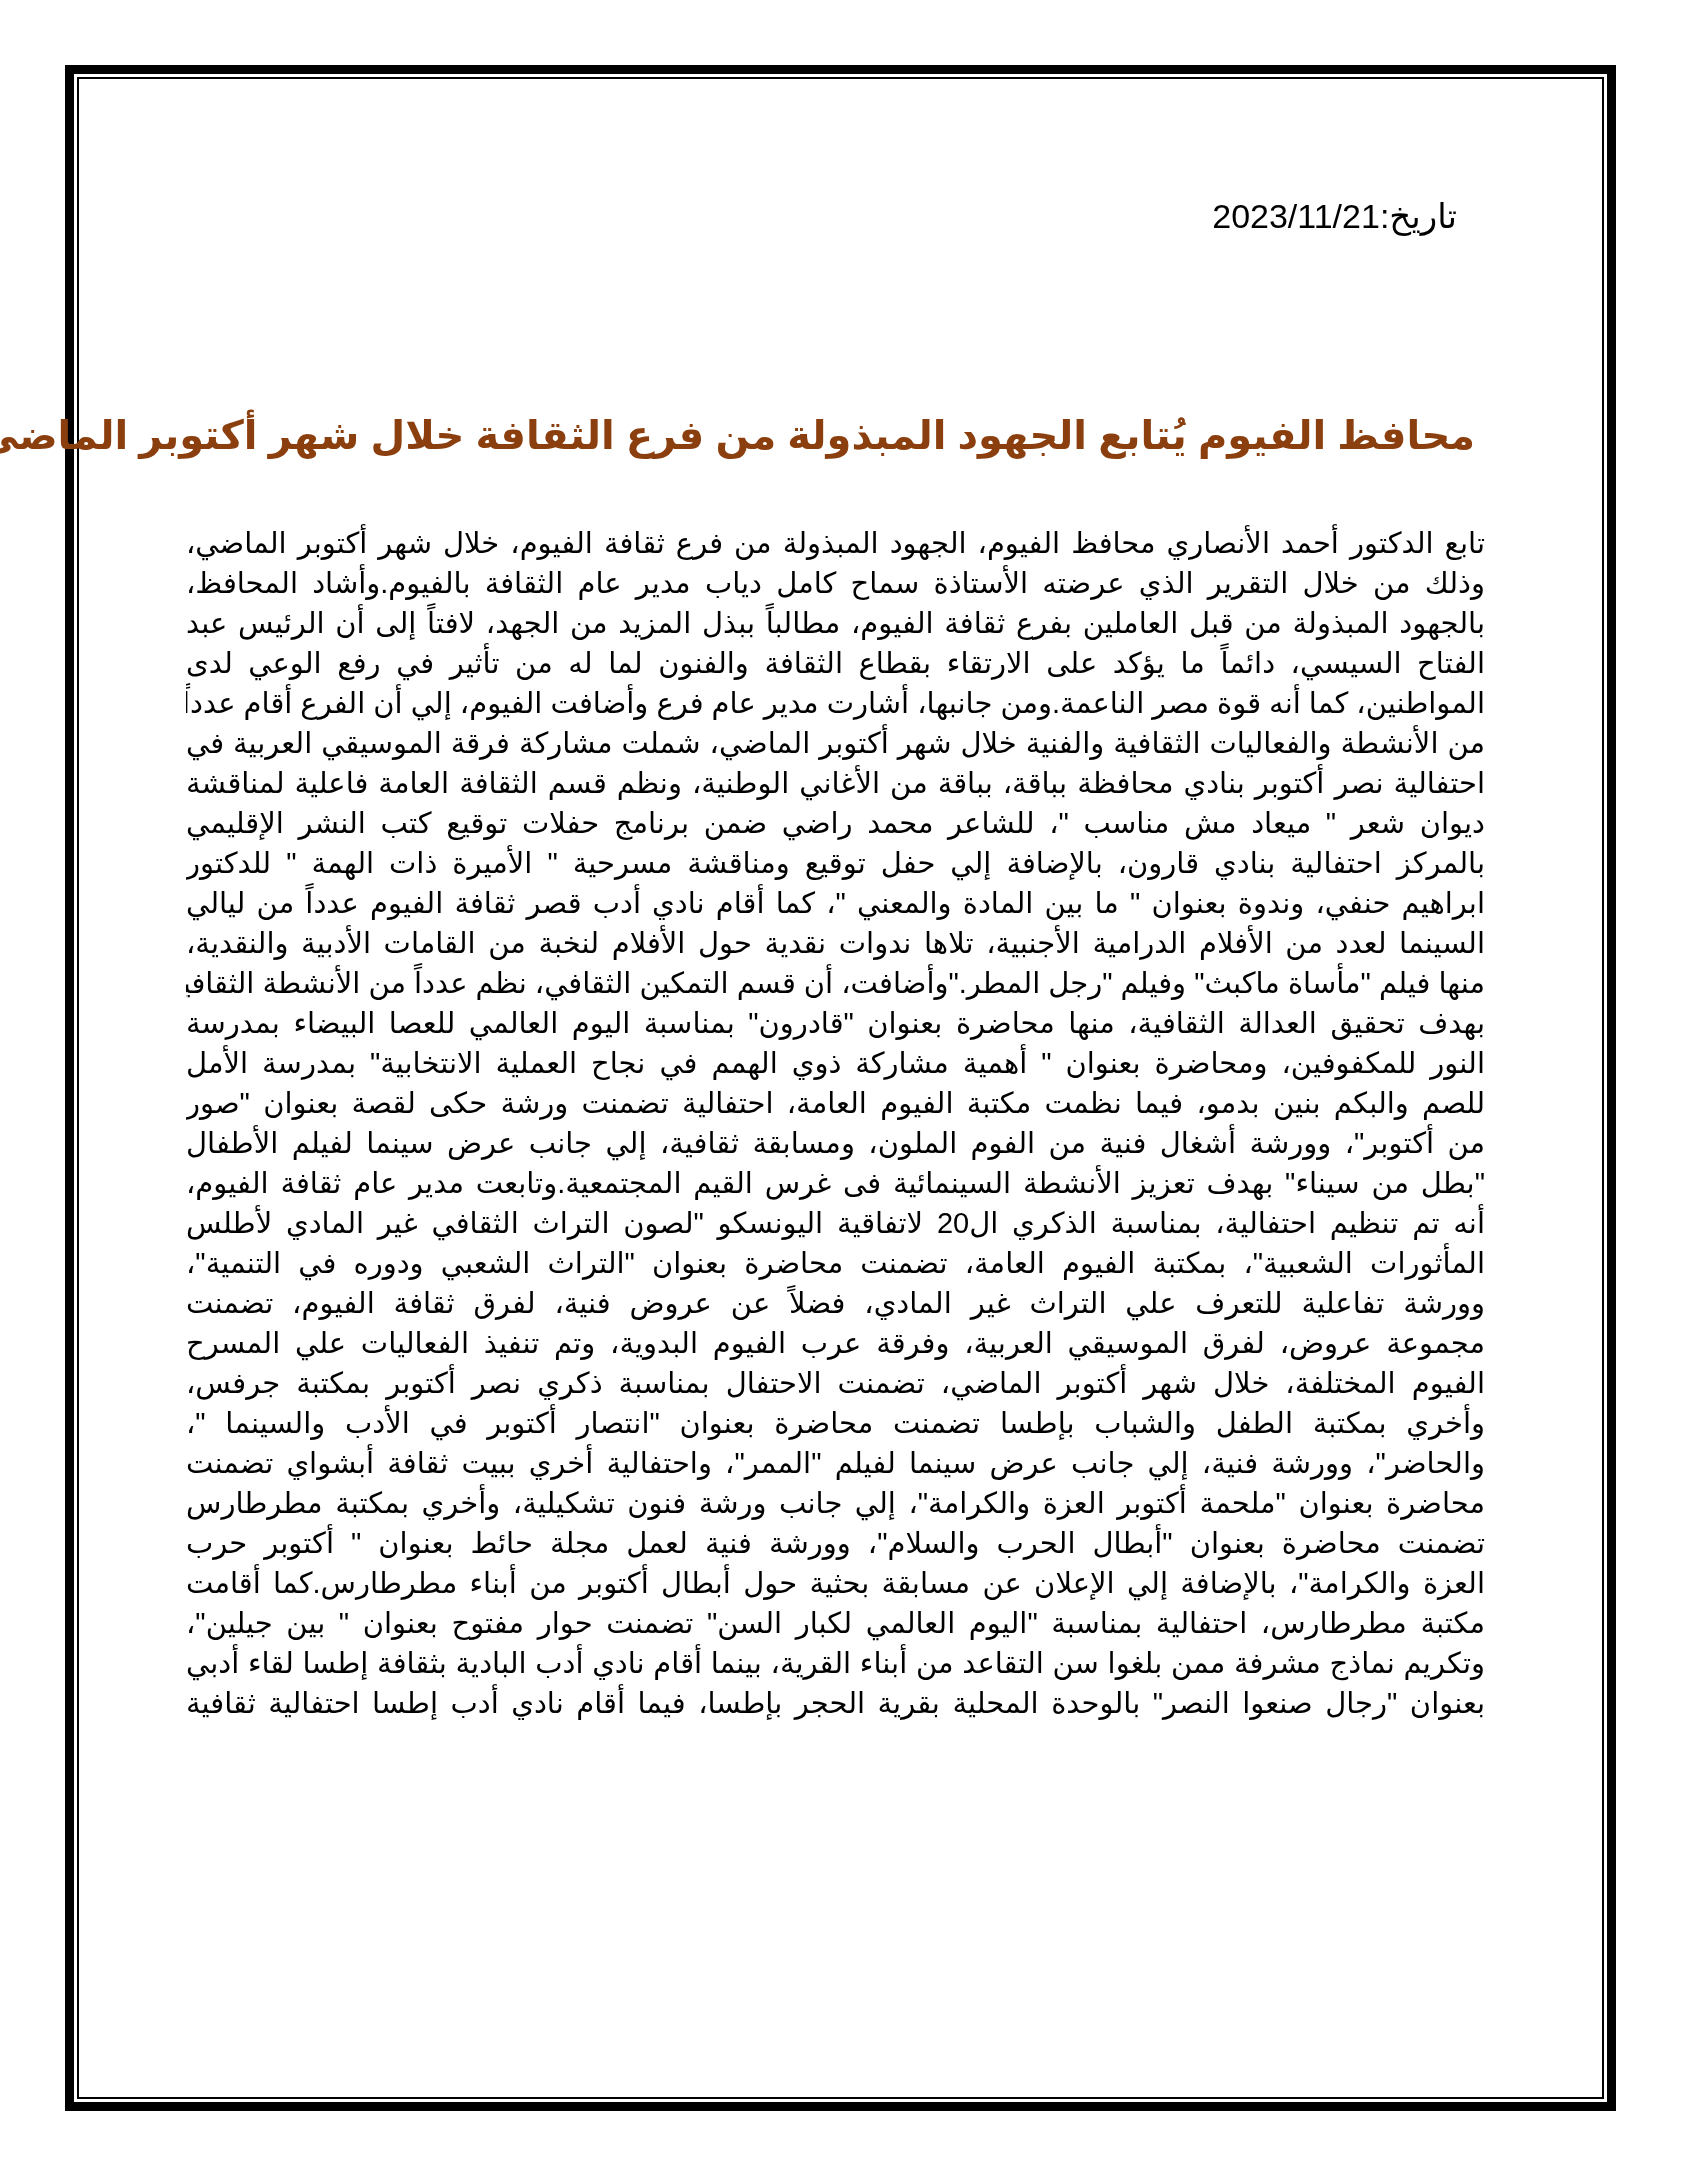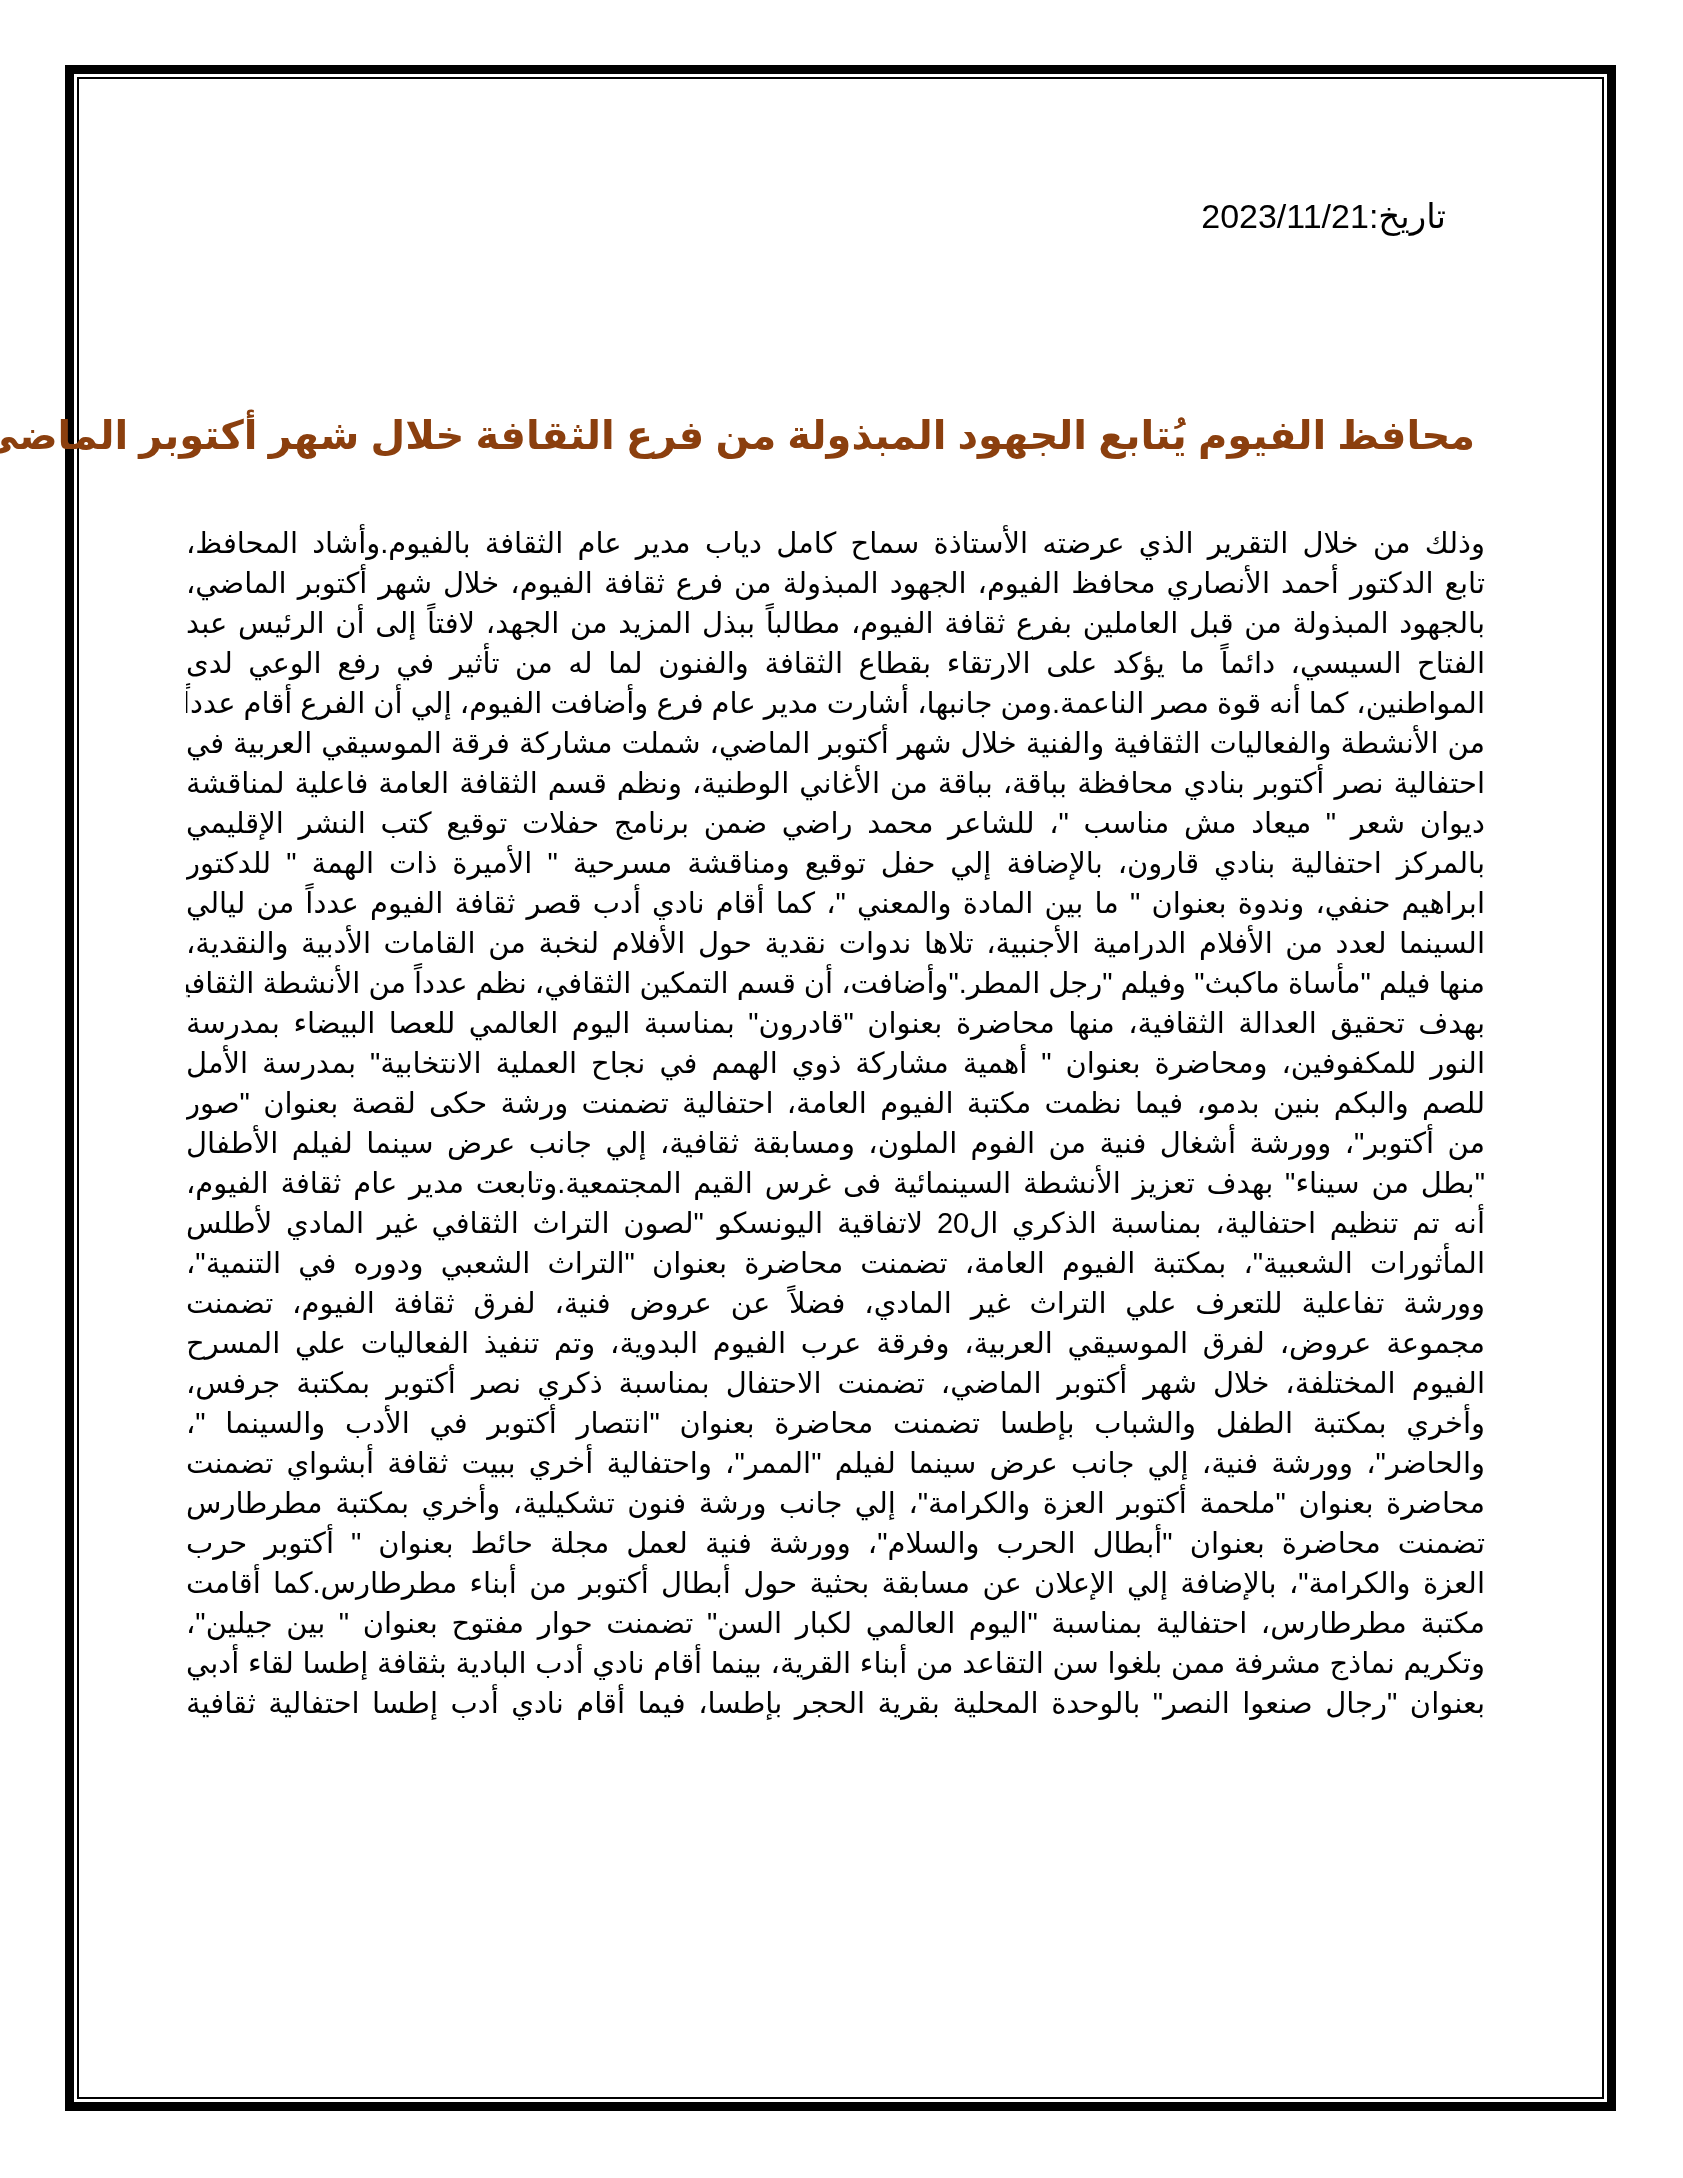--- a/index.html
+++ b/index.html
@@ -28,21 +28,21 @@
       position: absolute;
       left: 3px;
       top: 3px;
       right: 3px;
       bottom: 3px;
       border: 2px solid #000;
     }
     .date-line {
       position: absolute;
       top: 196px;
-      right: 237px;
+      right: 226px;
       direction: rtl;
       font-size: 34px;
       line-height: 40px;
       white-space: nowrap;
     }
     .title {
       position: absolute;
       top: 410px;
       left: 198px;
       width: 1277px;
@@ -81,22 +81,22 @@
 
 <div class="frame-outer">
   <div class="frame-inner"></div>
 </div>
 
 <div class="date-line"><span>تاريخ:</span><span>2023/11/21</span></div>
 
 <div class="title">محافظ الفيوم يُتابع الجهود المبذولة من فرع الثقافة خلال شهر أكتوبر الماضي</div>
 
 <div class="body-text" id="body-text">
+    <span class="body-line">تابع الدكتور أحمد الأنصاري محافظ الفيوم، الجهود المبذولة من فرع ثقافة الفيوم، خلال شهر أكتوبر الماضي،</span>
     <span class="body-line">وذلك من خلال التقرير الذي عرضته الأستاذة سماح كامل دياب مدير عام الثقافة بالفيوم.وأشاد المحافظ،</span>
-    <span class="body-line">تابع الدكتور أحمد الأنصاري محافظ الفيوم، الجهود المبذولة من فرع ثقافة الفيوم، خلال شهر أكتوبر الماضي،</span>
     <span class="body-line">بالجهود المبذولة من قبل العاملين بفرع ثقافة الفيوم، مطالباً ببذل المزيد من الجهد، لافتاً إلى أن الرئيس عبد</span>
     <span class="body-line">الفتاح السيسي، دائماً ما يؤكد على الارتقاء بقطاع الثقافة والفنون لما له من تأثير في رفع الوعي لدى</span>
     <span class="body-line">المواطنين، كما أنه قوة مصر الناعمة.ومن جانبها، أشارت مدير عام فرع وأضافت الفيوم، إلي أن الفرع أقام عدداً</span>
     <span class="body-line">من الأنشطة والفعاليات الثقافية والفنية خلال شهر أكتوبر الماضي، شملت مشاركة فرقة الموسيقي العربية في</span>
     <span class="body-line">احتفالية نصر أكتوبر بنادي محافظة بباقة، بباقة من الأغاني الوطنية، ونظم قسم الثقافة العامة فاعلية لمناقشة</span>
     <span class="body-line">ديوان شعر " ميعاد مش مناسب "، للشاعر محمد راضي ضمن برنامج حفلات توقيع كتب النشر الإقليمي</span>
     <span class="body-line">بالمركز احتفالية بنادي قارون، بالإضافة إلي حفل توقيع ومناقشة مسرحية " الأميرة ذات الهمة " للدكتور</span>
     <span class="body-line">ابراهيم حنفي، وندوة بعنوان " ما بين المادة والمعني "، كما أقام نادي أدب قصر ثقافة الفيوم عدداً من ليالي</span>
     <span class="body-line">السينما لعدد من الأفلام الدرامية الأجنبية، تلاها ندوات نقدية حول الأفلام لنخبة من القامات الأدبية والنقدية،</span>
     <span class="body-line">منها فيلم "مأساة ماكبث" وفيلم "رجل المطر."وأضافت، أن قسم التمكين الثقافي، نظم عدداً من الأنشطة الثقافية</span>

